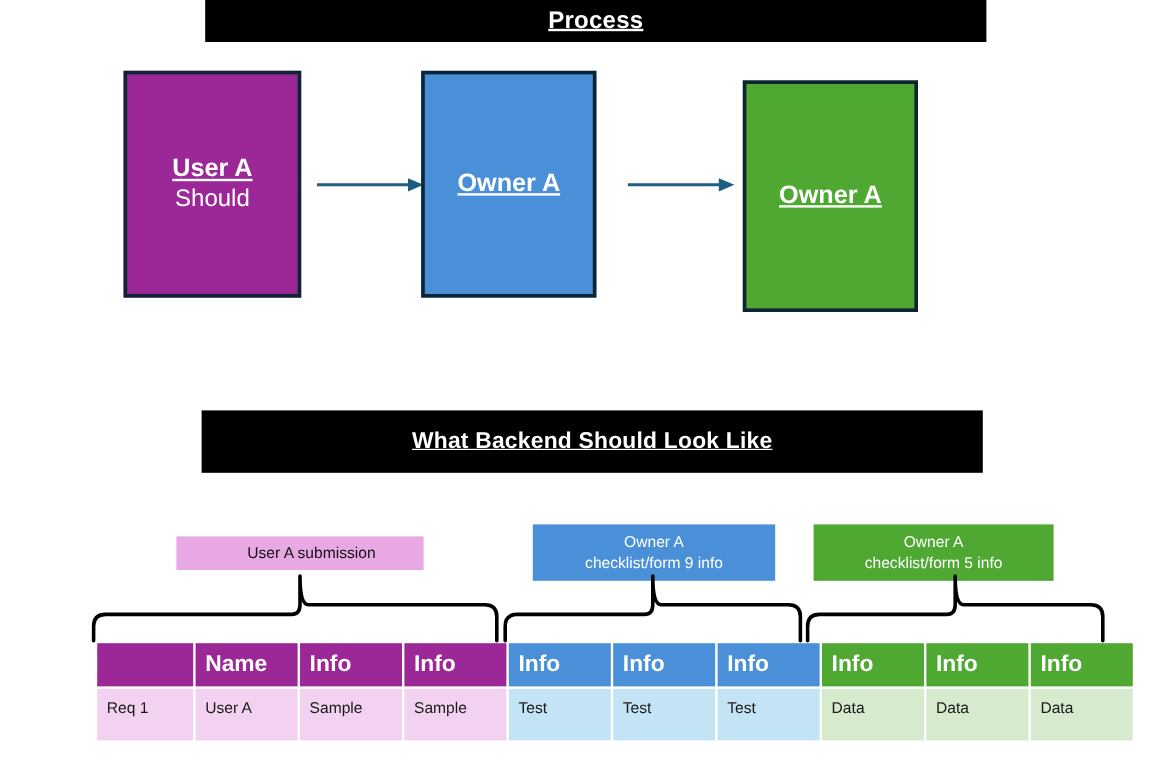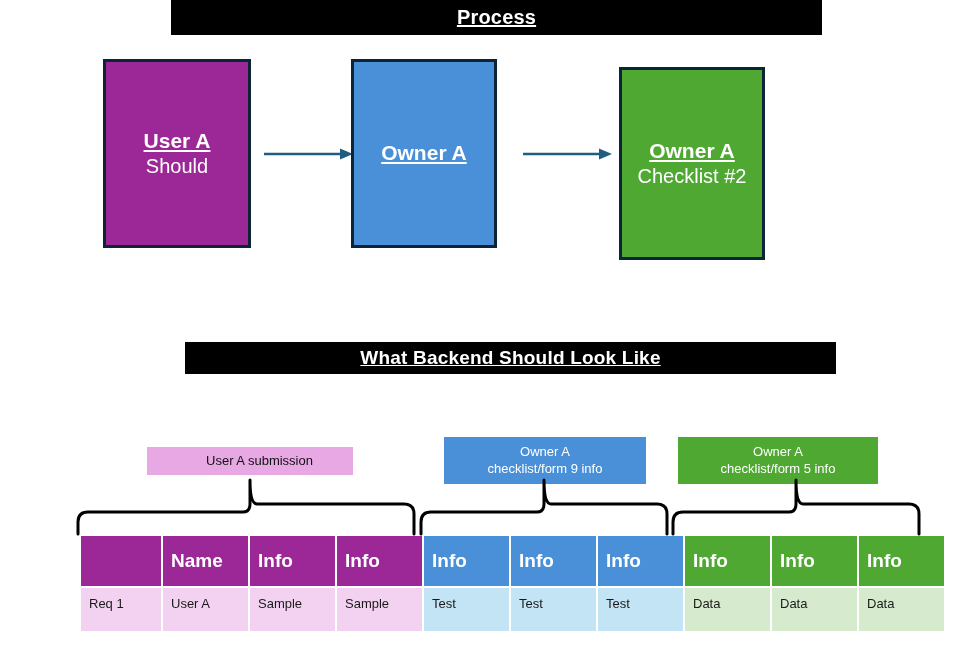--- a/index.html
+++ b/index.html
@@ -25,21 +25,21 @@
     align-items: center;
     justify-content: center;
     letter-spacing: 0.2px;
     text-decoration: underline;
   }
   #banner-process {
     left: 171px; top: 0px; width: 651px; height: 35px;
     font-size: 20px;
   }
   #banner-backend {
-    left: 185px; top: 342px; width: 651px; height: 32px;
+    left: 168px; top: 342px; width: 651px; height: 52px;
     font-size: 19px;
   }
 
   
   .flow-box {
     position: absolute;
     border: 3px solid #0d2436;
     box-sizing: border-box;
     display: flex;
     flex-direction: column;
@@ -122,21 +122,21 @@
     table-layout: fixed;
   }
   #backend-table th,
   #backend-table td {
     padding: 0;
     margin: 0;
     box-sizing: border-box;
     text-align: left;
   }
   #backend-table th {
-    height: 50px;
+    height: 36px;
     color: #ffffff;
     font-size: 19px;
     font-weight: bold;
     padding-left: 8px;
     vertical-align: middle;
   }
   #backend-table td {
     height: 43px;
     color: #1a1a1a;
     font-size: 13px;
@@ -172,21 +172,20 @@
   <div class="title">Owner A</div>
 </div>
 
 <svg class="flow-arrow" style="left:523px; top:143px;" width="90" height="22" viewBox="0 0 90 22">
   <line x1="0" y1="11" x2="78" y2="11" stroke="#1F5E80" stroke-width="2.5"></line>
   <polygon points="76,5.5 89,11 76,16.5" fill="#1F5E80"></polygon>
 </svg>
 
 <div class="flow-box" id="flow-owner-2">
   <div class="title">Owner A</div>
-  <div class="sub">Checklist #2</div>
 </div>
 
 <div class="banner" id="banner-backend">
   <span>What Backend Should Look Like</span>
 </div>
 
 <div class="callout" id="callout-user">
   <span>User A submission</span>
 </div>
 

